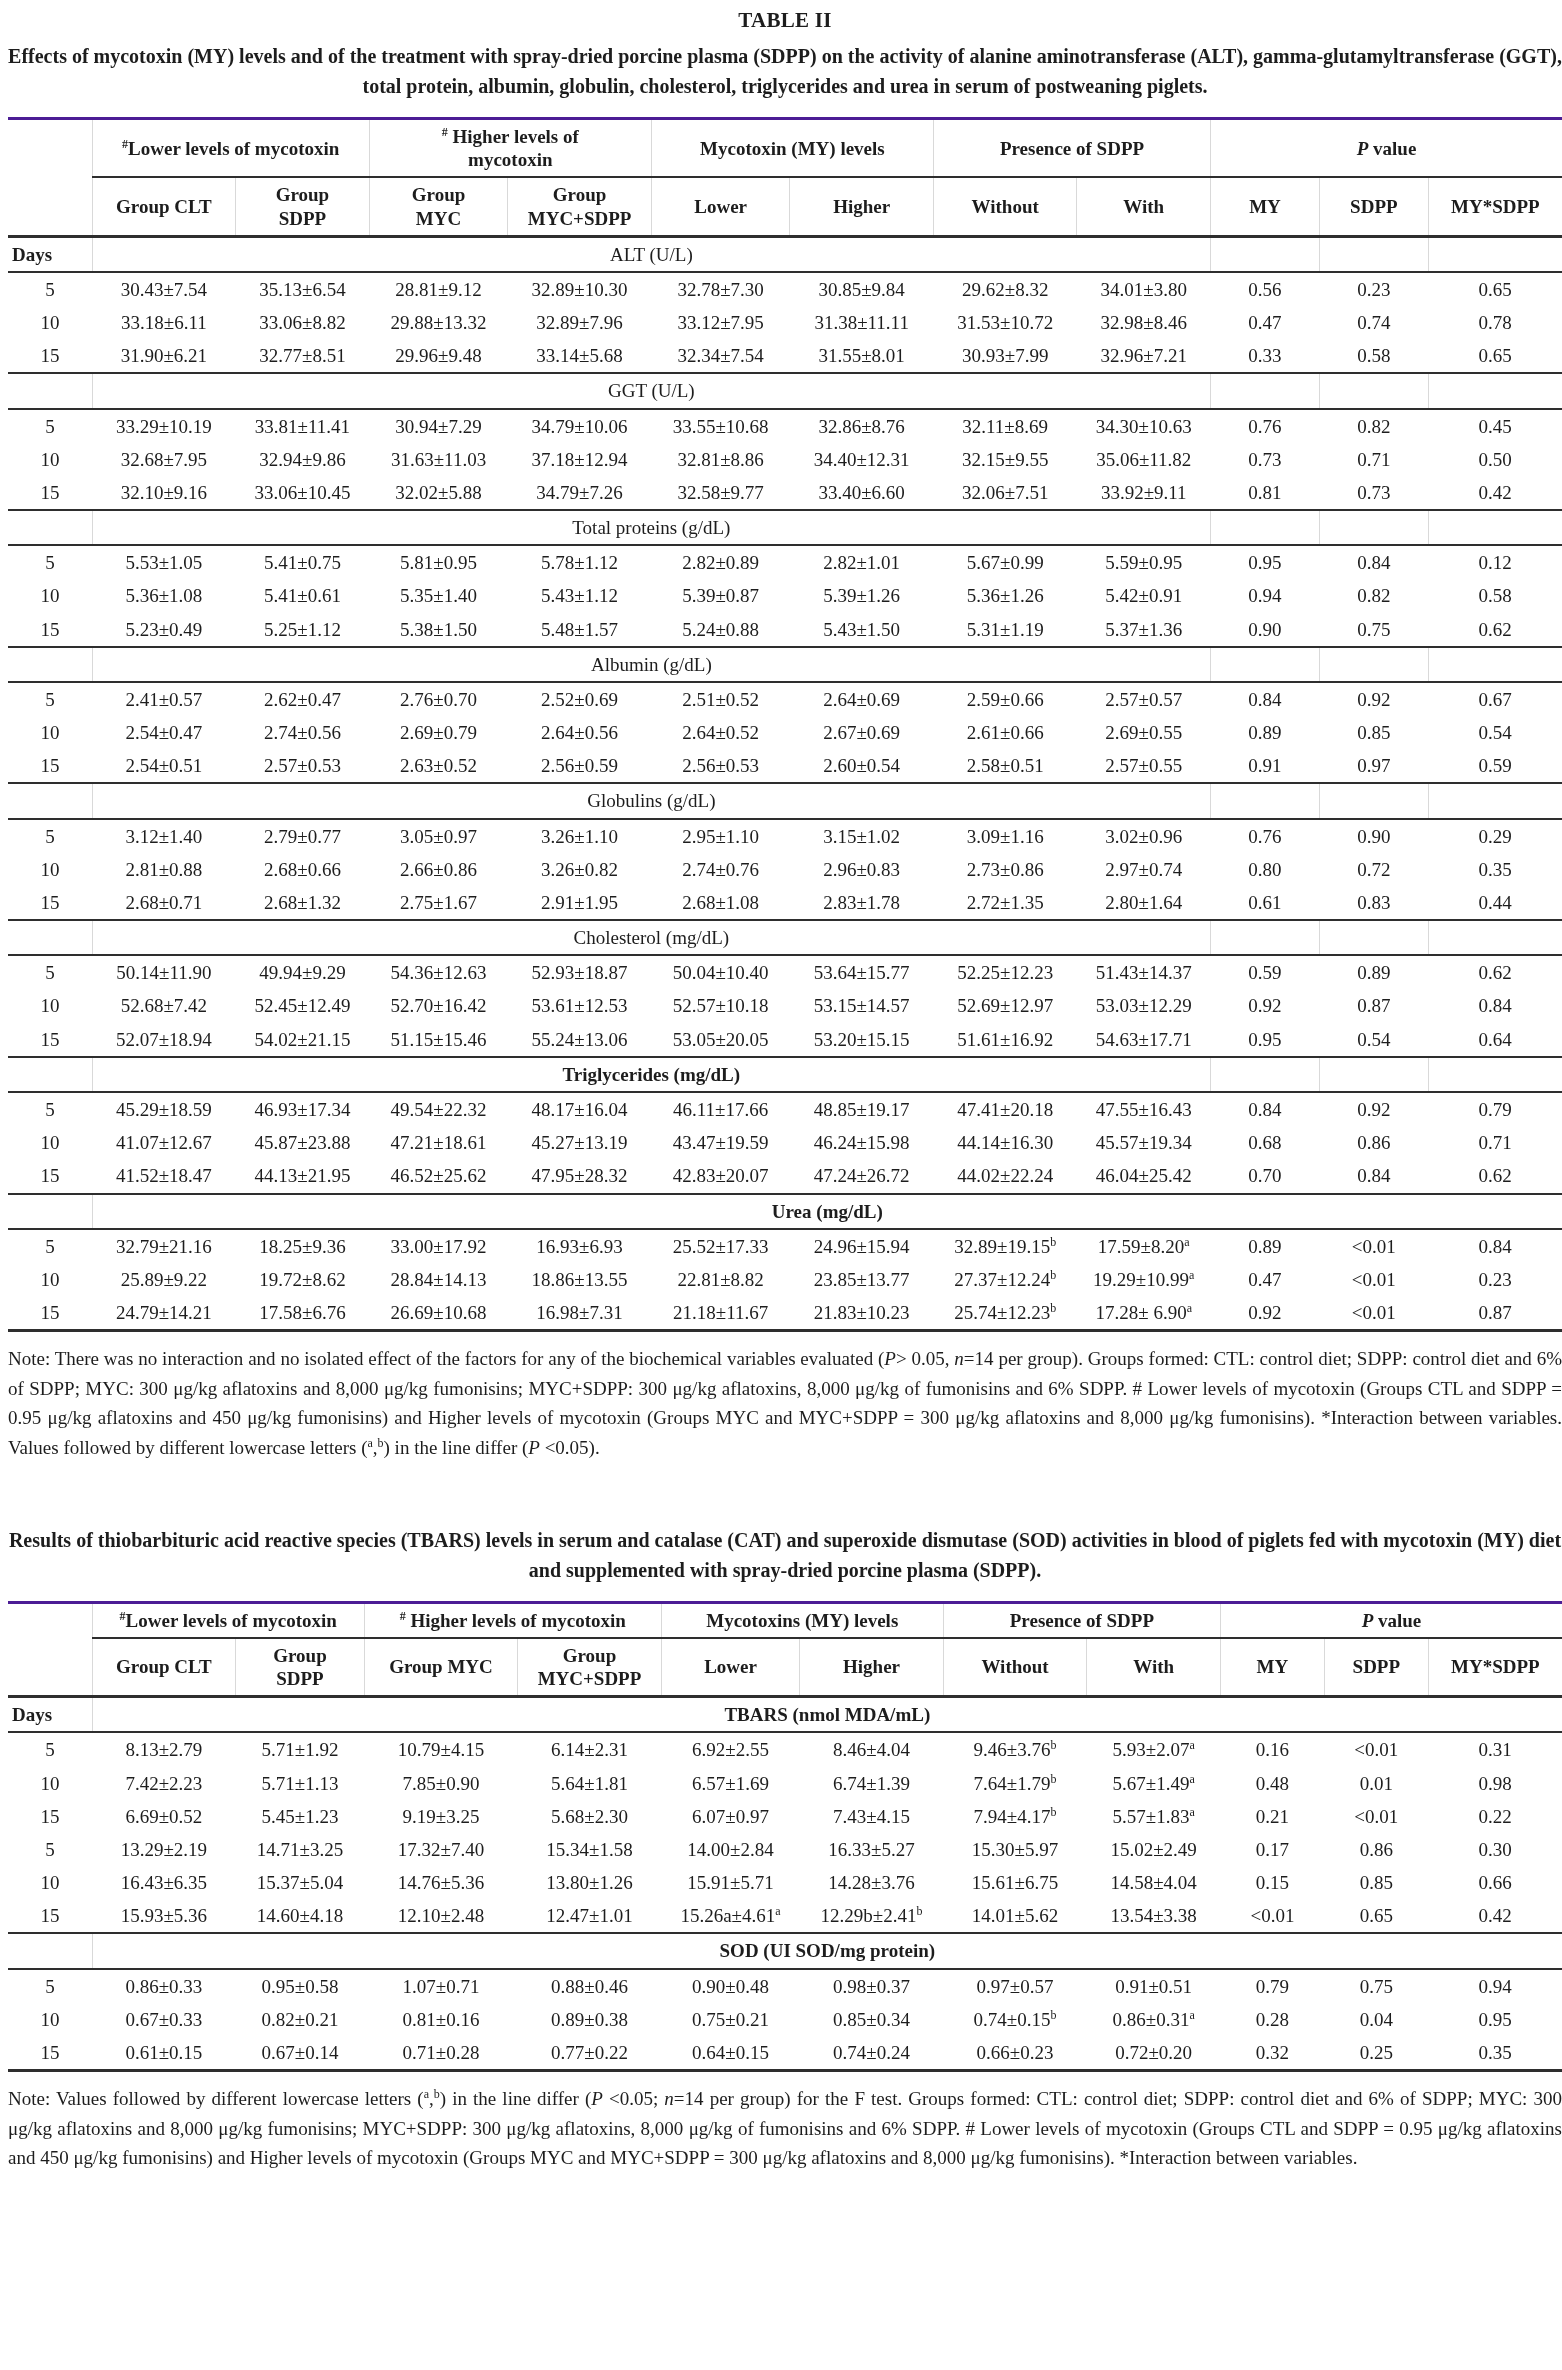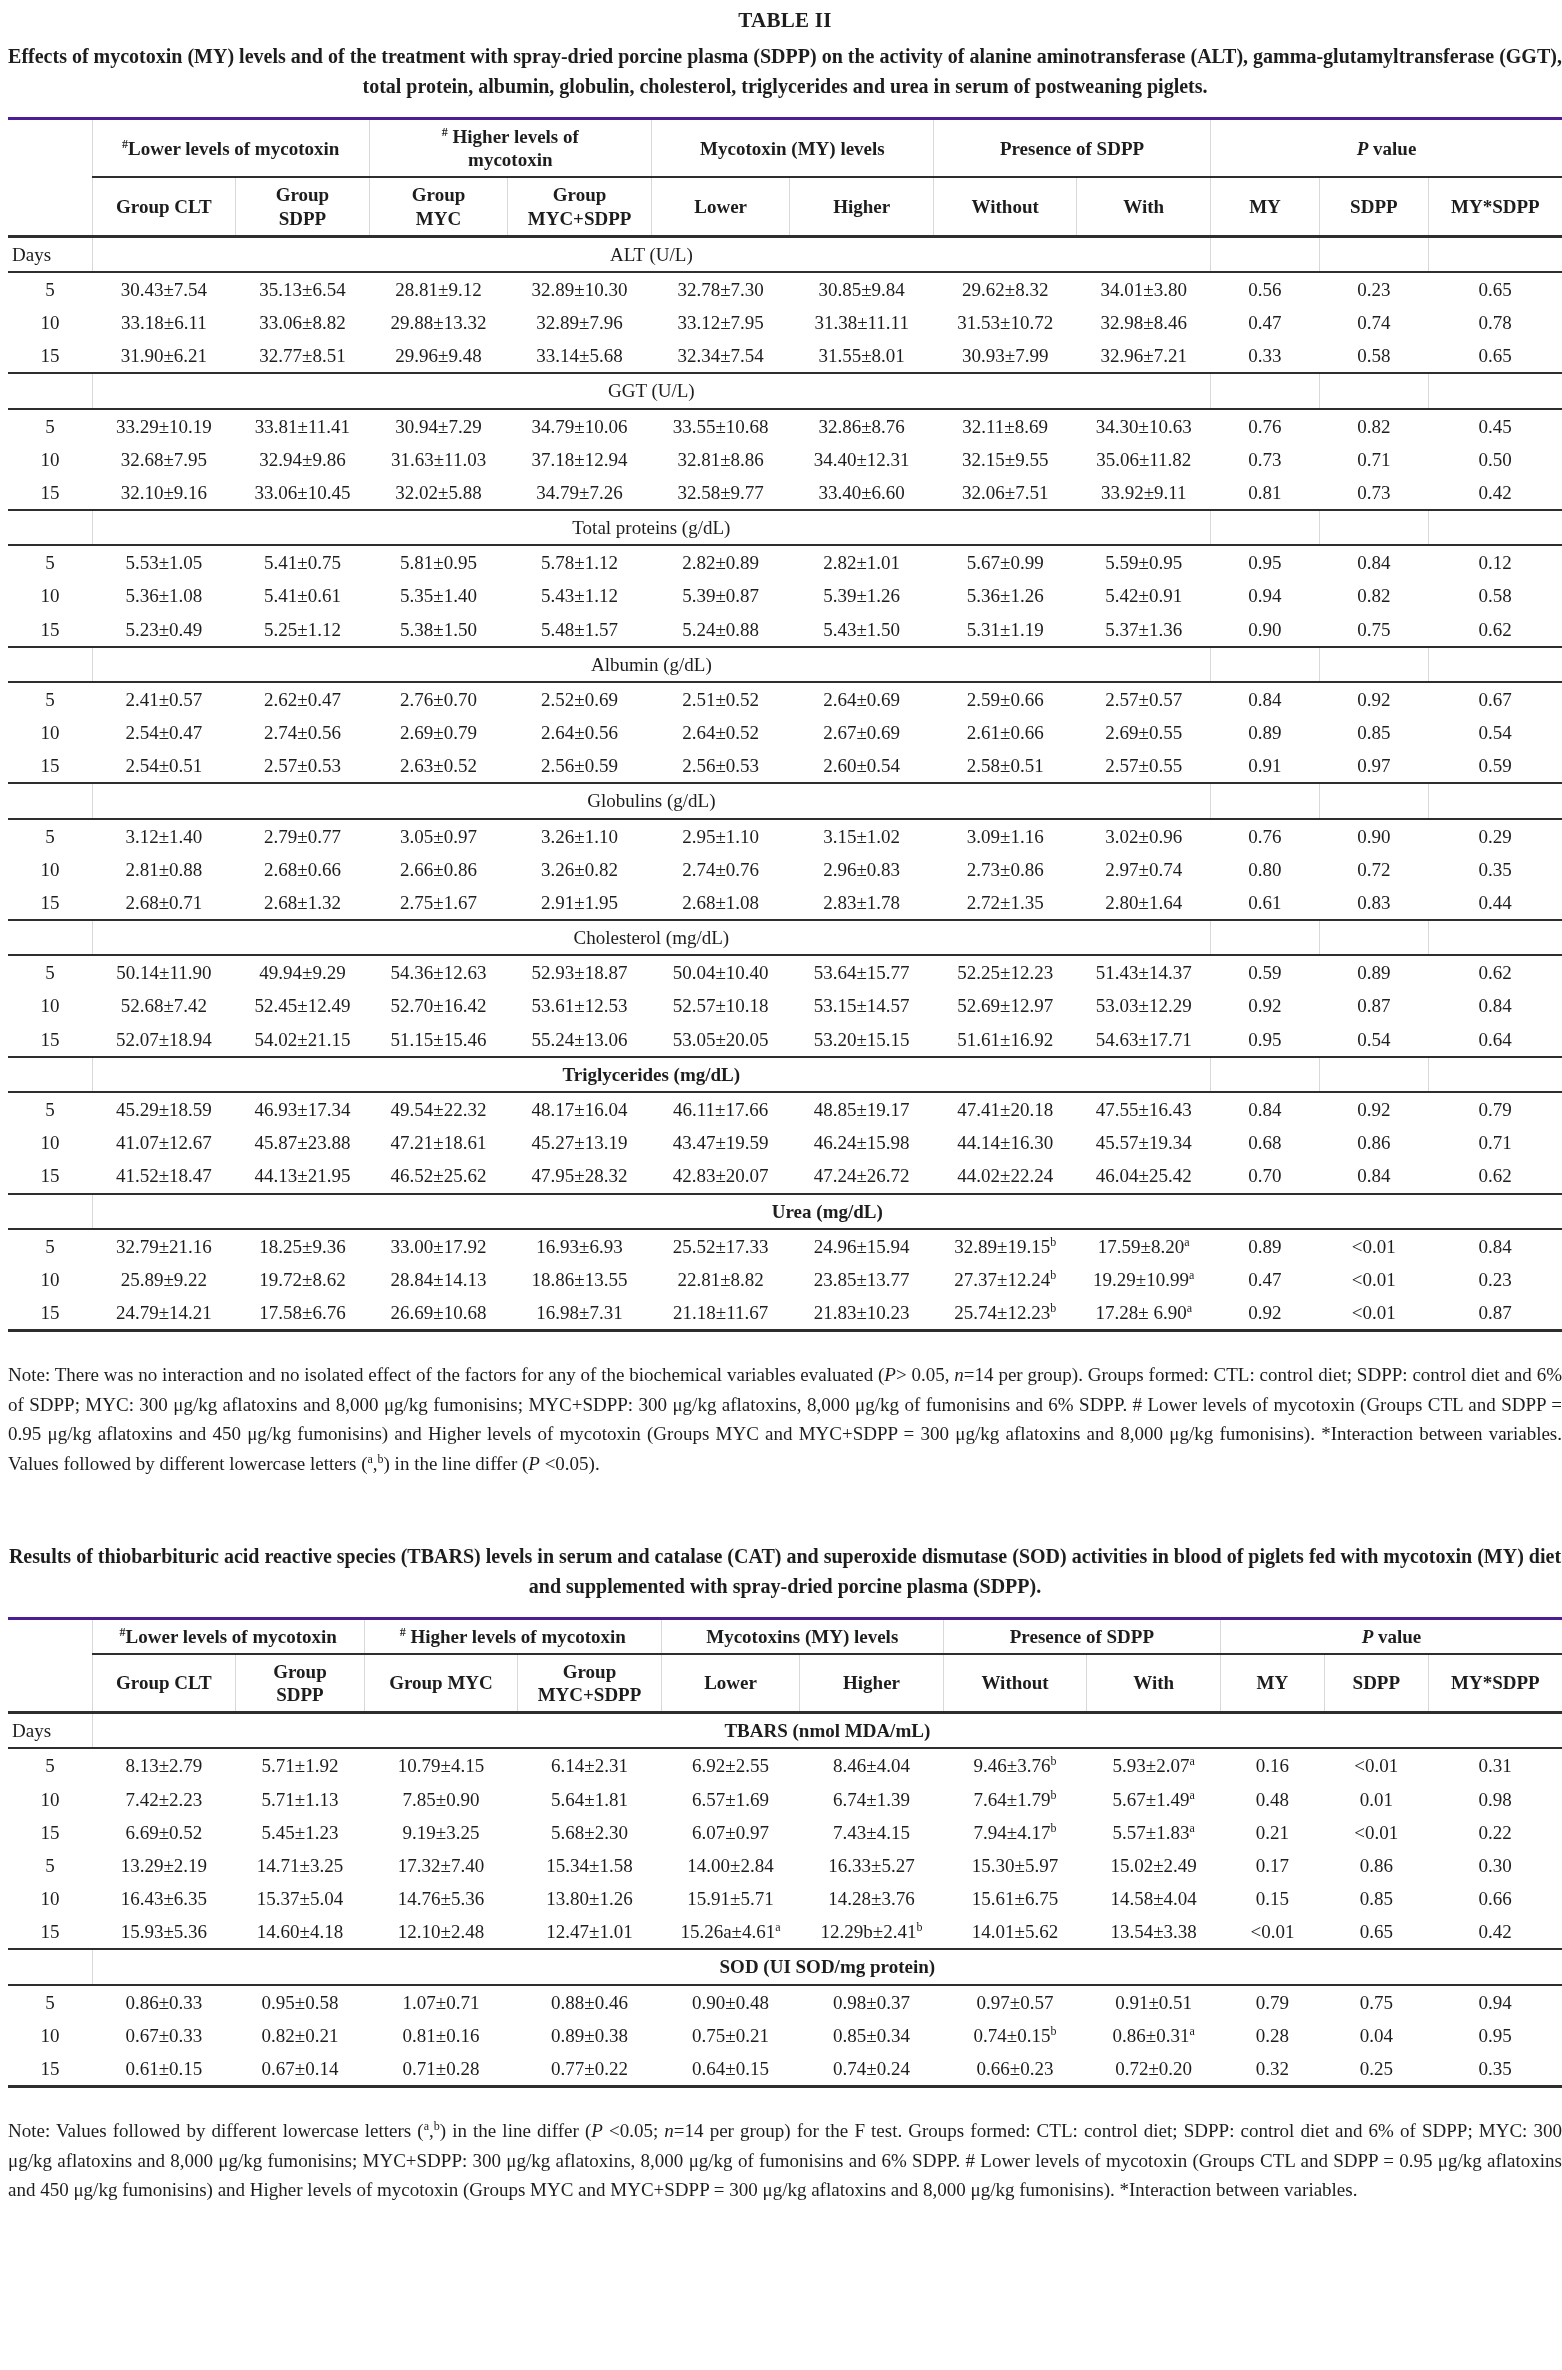--- a/index.html
+++ b/index.html
@@ -48,33 +48,33 @@
   .group-row td + td, .sub-row td + td, .section-row td + td {
     border-left:1px solid #d9d9d9;
   }
   
   .section-row td {
     font-size:19.4px; padding:8px 2px;
     border-top:2px solid #2e2e2e;
     border-bottom:2px solid #2e2e2e;
   }
   .section-row td.days-cell {
-    font-weight:normal; text-align:left; padding-left:4px;
+    font-weight:bold; text-align:left; padding-left:4px;
   }
   .section-row.bold td.section-label { font-weight:bold; }
   
   .data-row td { padding:6px 2px; }
   td.raised { vertical-align:top; padding-top:0; }
 
   sup { font-size:12px; line-height:0; vertical-align:super; }
   i { font-style:italic; }
 
   .tbl-note {
     font-size:19px; line-height:1.56; text-align:justify;
-    margin:28px 0 0 0;
+    margin:12px 0 0 0;
   }
 </style>
 </head>
 <body>
 
 <div class="page">
 
   <section class="table-block">
     <h1 class="tbl-title">TABLE II</h1>
     <p class="tbl-caption">Effects of mycotoxin (MY) levels and of the treatment with spray-dried porcine plasma (SDPP) on the activity of alanine aminotransferase (ALT), gamma-glutamyltransferase (GGT), total protein, albumin, globulin, cholesterol, triglycerides and urea in serum of postweaning piglets.</p>

